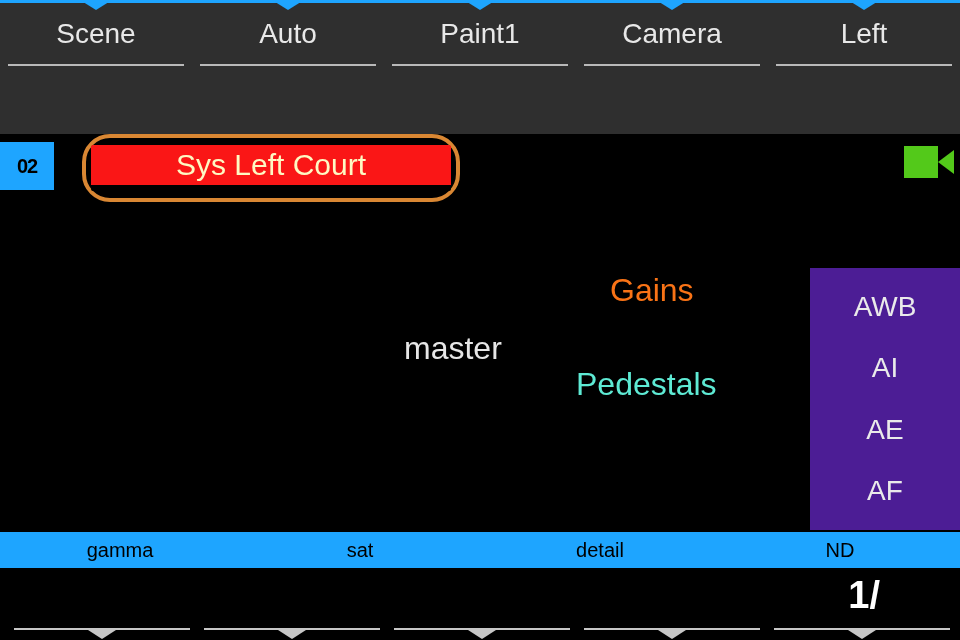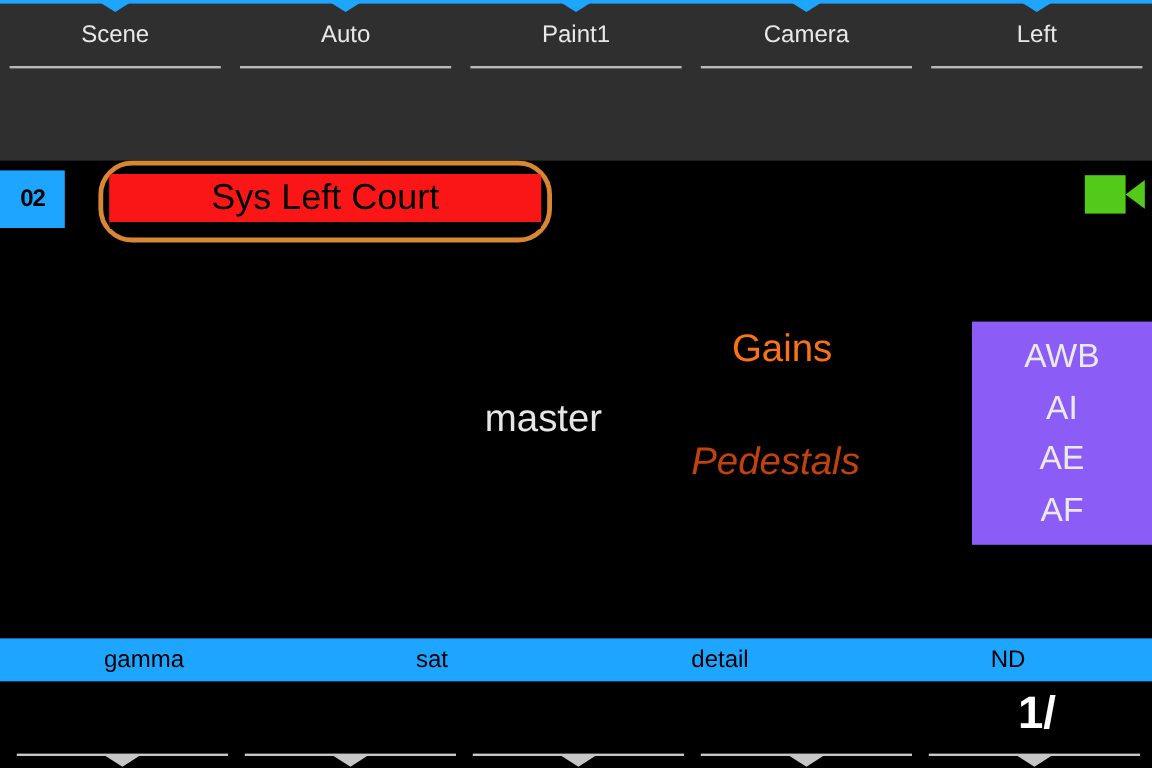--- a/index.html
+++ b/index.html
@@ -2,52 +2,52 @@
 <html><head>
 <meta charset="utf-8">
 <style>
   * { box-sizing: border-box; margin: 0; padding: 0; }
   html, body { width: 960px; height: 640px; overflow: hidden; font-family: Arial, Helvetica, sans-serif; background: #000; }
   .root { width: 960px; height: 640px; position: relative; background: #000; color: #e6e6e6; }
 
   
   .topbar { width: 100%; height: 134px; background: #2f2f2f; position: relative; }
   .tabs { display: flex; justify-content: space-around; align-items: flex-start; padding-top: 4px; }
-  .tab { position: relative; width: 176px; text-align: center; font-size: 20px; color: #e8e8e8; padding-top: 14px; padding-bottom: 10px; cursor: pointer; }
+  .tab { position: relative; width: 176px; text-align: center; font-size: 28px; color: #e8e8e8; padding-top: 14px; padding-bottom: 10px; cursor: pointer; }
   .tab::before { 
     content: ""; position: absolute; top: -4px; left: 50%; transform: translateX(-50%);
     width: 0; height: 0; border-left: 16px solid transparent; border-right: 16px solid transparent; border-top: 10px solid #1ea5ff;
   }
   .tab::after { 
     content: ""; position: absolute; bottom: -6px; left: 0; width: 176px; height: 2px; background: #b9b9b9;
   }
   .tab-top-line { position: absolute; top: 0; left: 0; width: 960px; height: 3px; background: #1ea5ff; }
 
   
   .body-area { position: absolute; top: 134px; left: 0; width: 960px; height: 398px; background: #000; }
 
   
   .ch-badge { position: absolute; top: 8px; left: 0; width: 54px; height: 48px; background: #1ea5ff; color: #000; display: flex; align-items: center; justify-content: center; font-size: 20px; font-weight: bold; letter-spacing: -1px; }
 
   
   .scene-wrap { position: absolute; top: 0; left: 82px; width: 378px; height: 68px; border: 4px solid #d98733; border-radius: 28px; display: flex; align-items: center; justify-content: center; }
-  .scene-btn { width: 360px; height: 46px; background: #fa1616; border-bottom: 6px solid #000; color: #000000; font-size: 30px; display: flex; align-items: center; justify-content: center; border-radius: 2px; }
+  .scene-btn { width: 360px; height: 46px; background: #fa1616; border-bottom: 6px solid #000; color: #fef9c3; font-size: 30px; display: flex; align-items: center; justify-content: center; border-radius: 2px; }
 
   
   .cam-icon { position: absolute; top: 8px; right: 4px; width: 52px; height: 40px; }
   .cam-icon .body { position: absolute; left: 0; top: 4px; width: 34px; height: 32px; background: #53c91a; }
   .cam-icon .lens { position: absolute; left: 34px; top: 8px; width: 0; height: 0; border-top: 12px solid transparent; border-bottom: 12px solid transparent; border-right: 16px solid #53c91a; }
 
   
   .lbl-master { position: absolute; top: 196px; left: 404px; font-size: 32px; color: #e6e6e6; }
   .lbl-gains { position: absolute; top: 138px; left: 610px; font-size: 32px; color: #f97316; }
-  .lbl-pedestals { position: absolute; top: 232px; left: 576px; font-size: 32px; color: #c2410c; font-style: italic; }
+  .lbl-pedestals { position: absolute; top: 232px; left: 576px; font-size: 32px; color: #5eead4; }
 
   
-  .sidepanel { position: absolute; top: 134px; right: 0; width: 150px; height: 186px; background: #8b5cf6; display: flex; flex-direction: column; align-items: center; justify-content: space-around; padding: 8px 0; }
+  .sidepanel { position: absolute; top: 134px; right: 0; width: 150px; height: 262px; background: #4c1d95; display: flex; flex-direction: column; align-items: center; justify-content: space-around; padding: 8px 0; }
   .sidepanel div { font-size: 28px; color: #eaeaea; cursor: pointer; }
 
   
   .param-strip { position: absolute; top: 532px; left: 0; width: 960px; height: 36px; background: #1ea5ff; display: flex; align-items: center; }
   .param-strip .cell { flex: 1; text-align: center; font-size: 20px; color: #000; }
 
   
   .value-row { position: absolute; top: 568px; left: 0; width: 960px; height: 56px; background: #000; }
   .value-nd { position: absolute; right: 80px; top: 6px; font-size: 38px; color: #fff; font-weight: 600; }
 

